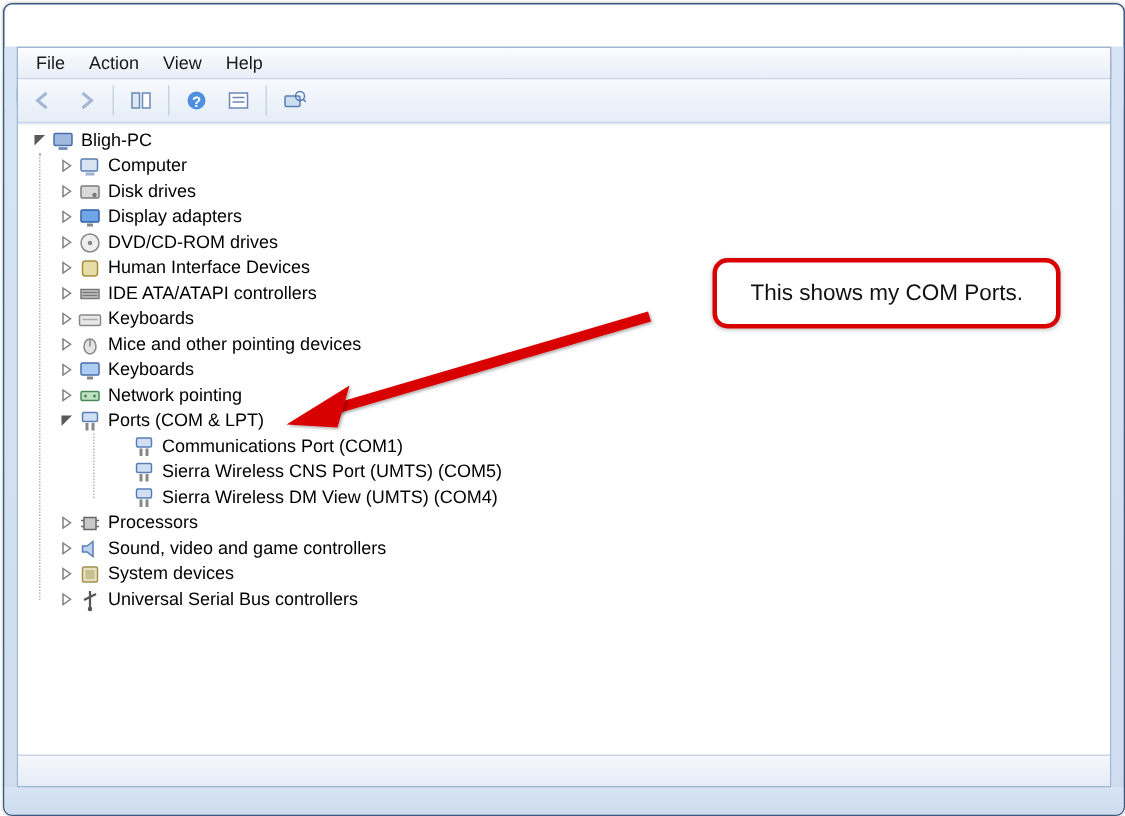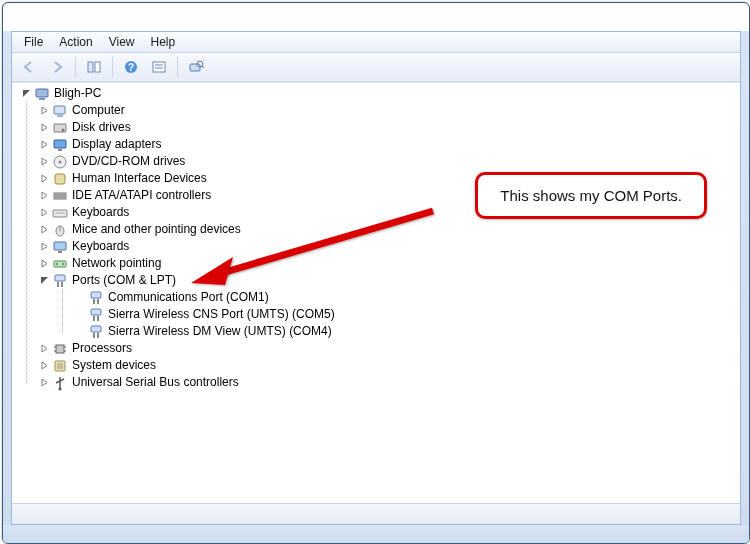--- a/index.html
+++ b/index.html
@@ -384,20 +384,35 @@
               </div>
               <div class="node">
                 <div class="row">
                   <span class="twisty">
                     <svg width="9" height="9">
                       <path d="M2 1 L7 4.5 L2 8 Z" fill="none" stroke="#808080"></path>
                     </svg>
                   </span>
                   <span class="node-icon">
                     <svg width="16" height="16">
+                      <path d="M3 6 L6 6 L10 3 L10 13 L6 10 L3 10 Z" fill="#bcd3ef" stroke="#5a7db3"></path>
+                    </svg>
+                  </span>
+                  <span class="node-label">Sound, video and game controllers</span>
+                </div>
+              </div>
+              <div class="node">
+                <div class="row">
+                  <span class="twisty">
+                    <svg width="9" height="9">
+                      <path d="M2 1 L7 4.5 L2 8 Z" fill="none" stroke="#808080"></path>
+                    </svg>
+                  </span>
+                  <span class="node-icon">
+                    <svg width="16" height="16">
                       <rect x="3" y="3" width="10" height="10" rx="1" fill="#e7e0bf" stroke="#a0924e"></rect>
                       <rect x="5" y="5" width="6" height="6" fill="#c8bf8f"></rect>
                     </svg>
                   </span>
                   <span class="node-label">System devices</span>
                 </div>
               </div>
               <div class="node">
                 <div class="row">
                   <span class="twisty">

